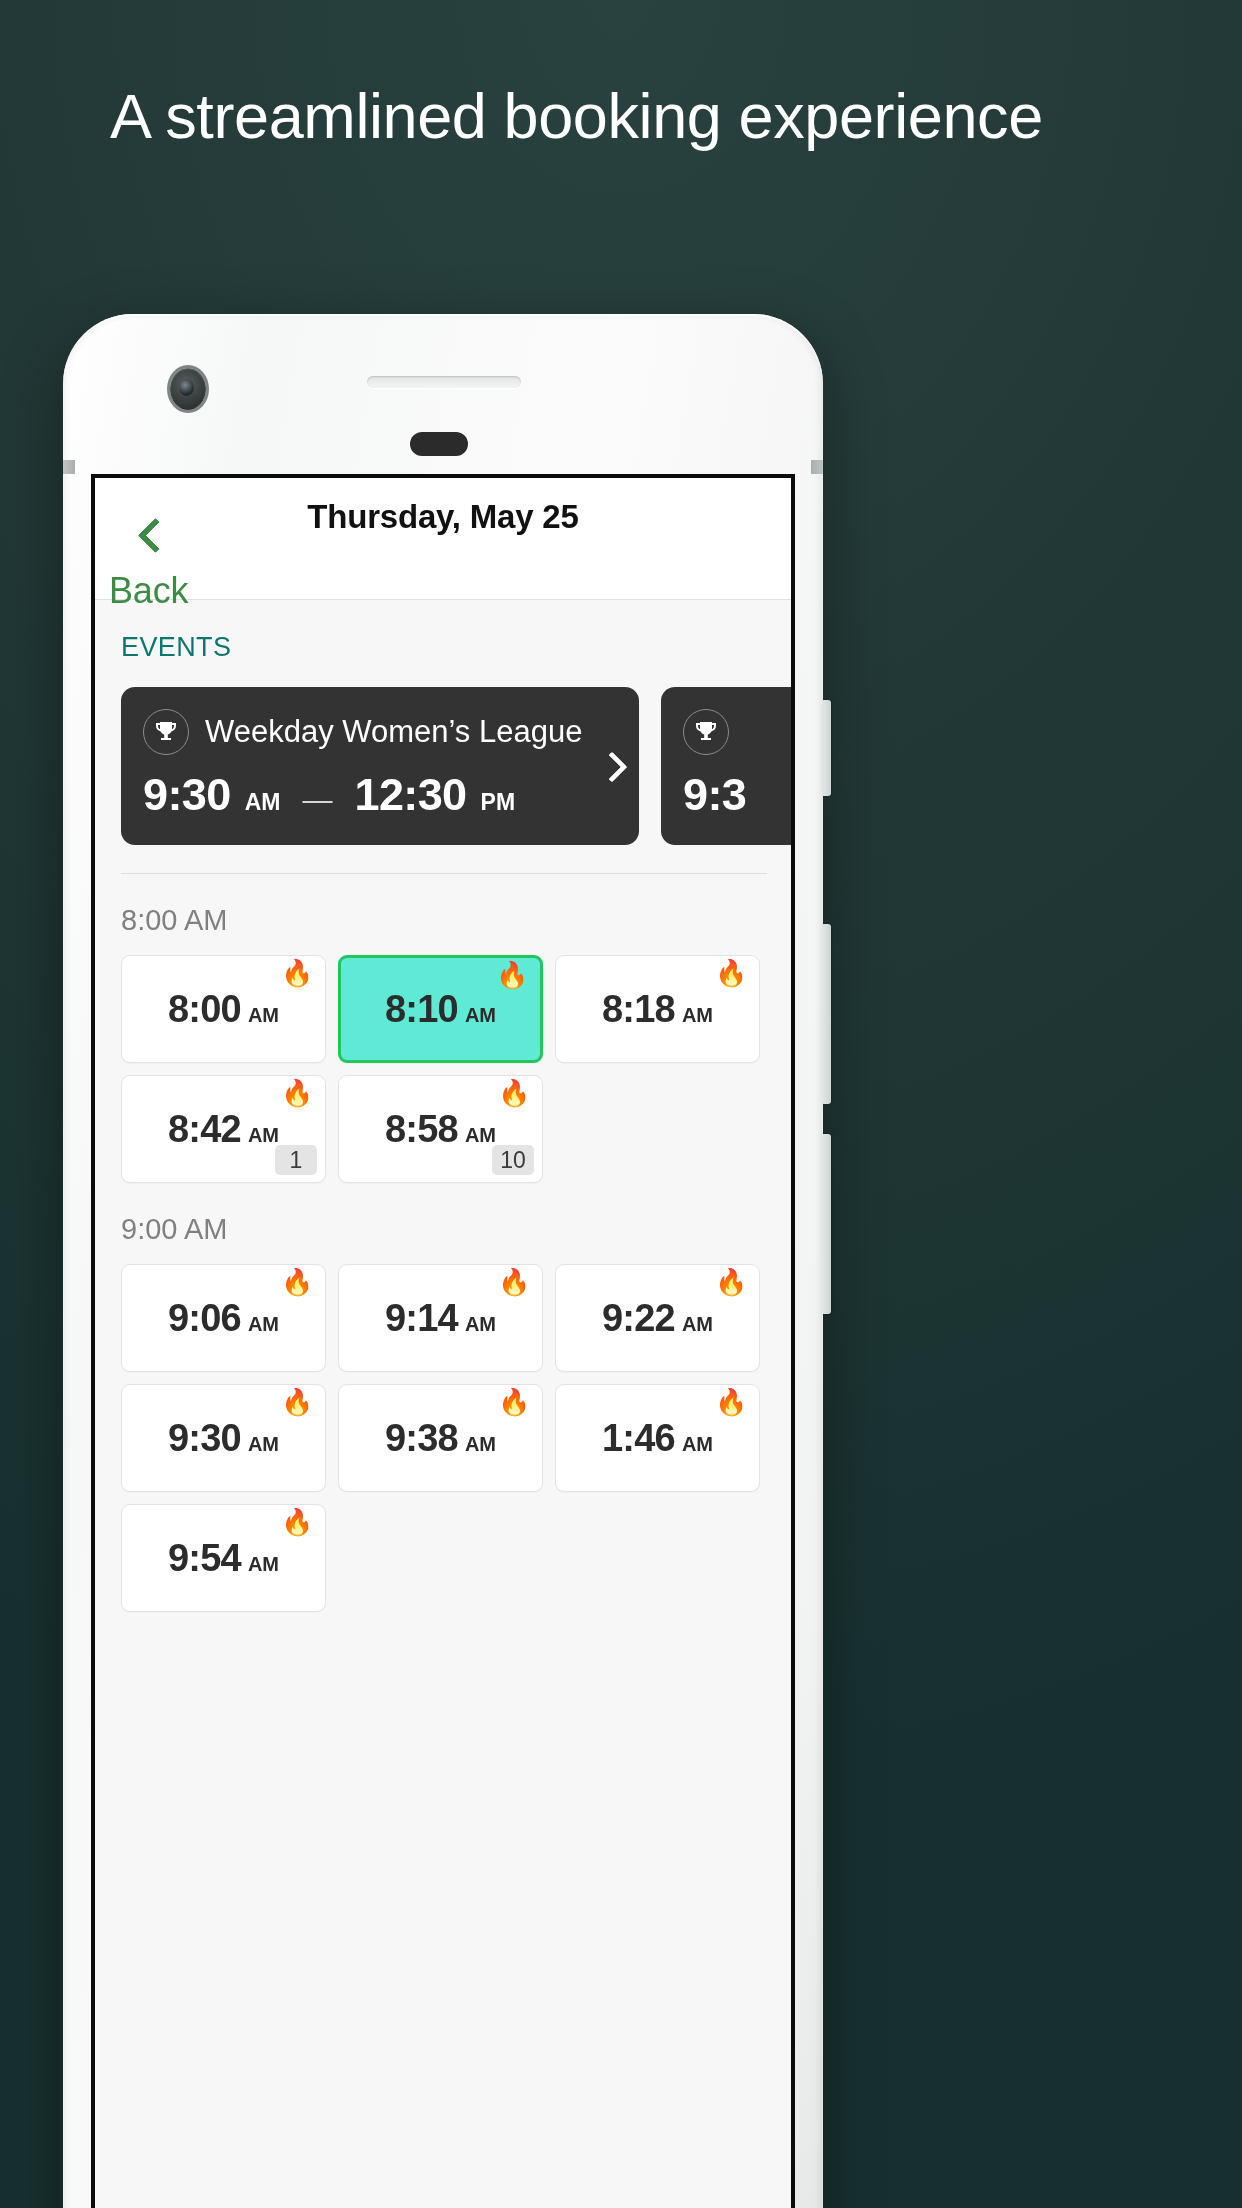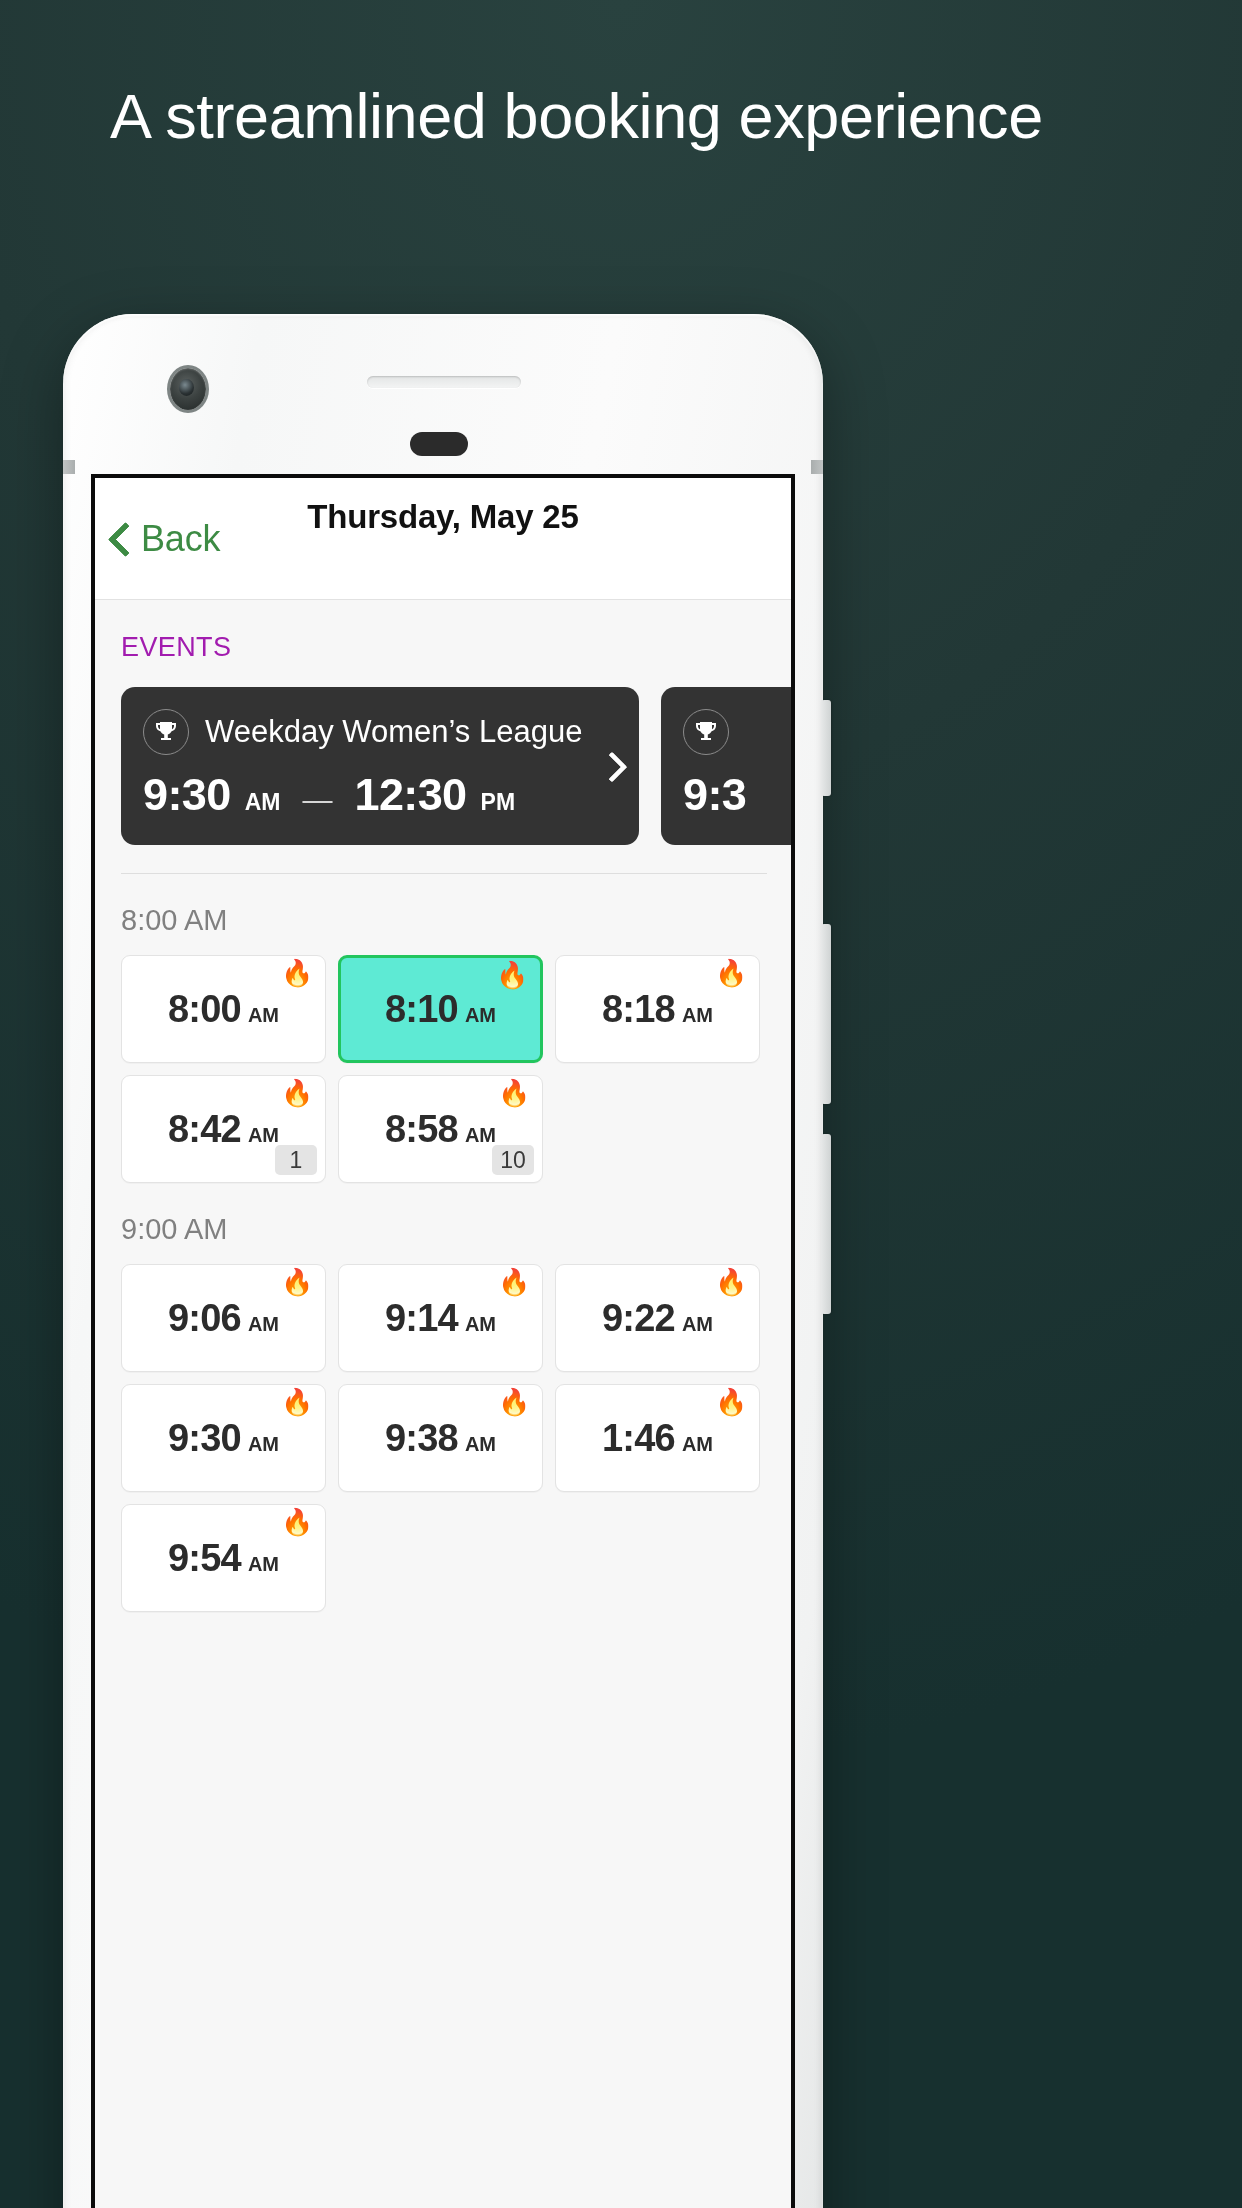--- a/index.html
+++ b/index.html
@@ -105,42 +105,43 @@
   
   .navbar {
     position:relative;
     height:122px;
     background:#ffffff;
     border-bottom:1px solid #e2e2e2;
   }
   .back-btn {
     position:absolute;
     left:14px; top:40px;
-    display:flex; align-items:center; gap:12px;
+    display:flex; align-items:center; gap:18px;
     color:#3d8b44;
+    flex-direction:column;
   }
   .chev-left {
     width:20px; height:34px; position:relative;
   }
   .chev-left:before{
     content:""; position:absolute; left:4px; top:5px;
     width:19px; height:19px;
     border-left:6px solid #3d8b44;
     border-bottom:6px solid #3d8b44;
     transform:rotate(45deg);
     border-radius:2px;
   }
   .back-label { font-size:36px; letter-spacing:-.2px; }
   .nav-titles { text-align:center; padding-top:20px; }
   .nav-title { font-size:33px; font-weight:700; color:#111; letter-spacing:-.2px; }
   .nav-sub { font-size:25px; color:#8b8b8b; margin-top:5px; }
 
   
   .section-label {
-    font-size:27px; color:#a21caf; letter-spacing:.4px;
+    font-size:27px; color:#0f766e; letter-spacing:.4px;
     padding:32px 0 0 26px;
   }
   .events-rail {
     display:flex; gap:22px;
     padding:24px 0 0 26px;
     overflow:hidden;
   }
   .event-card {
     flex:0 0 auto;
     width:518px;

